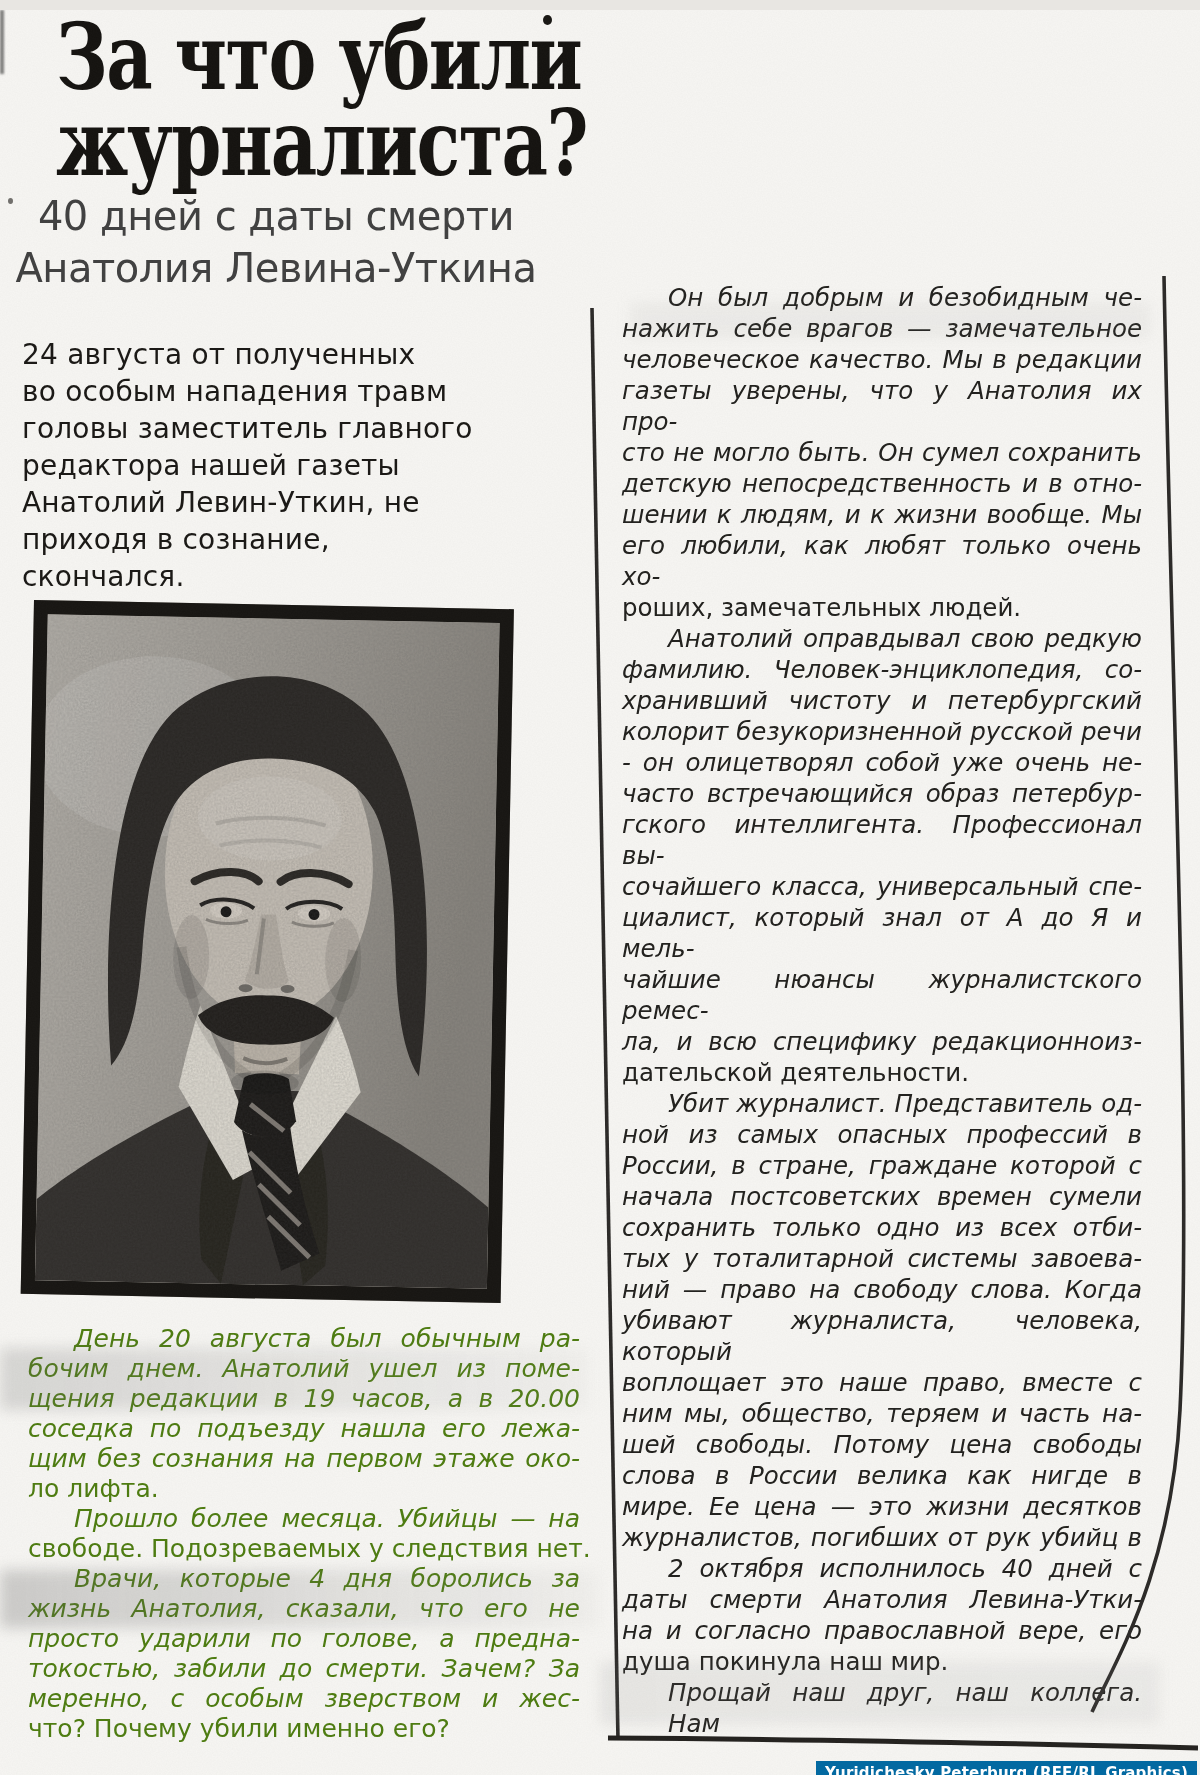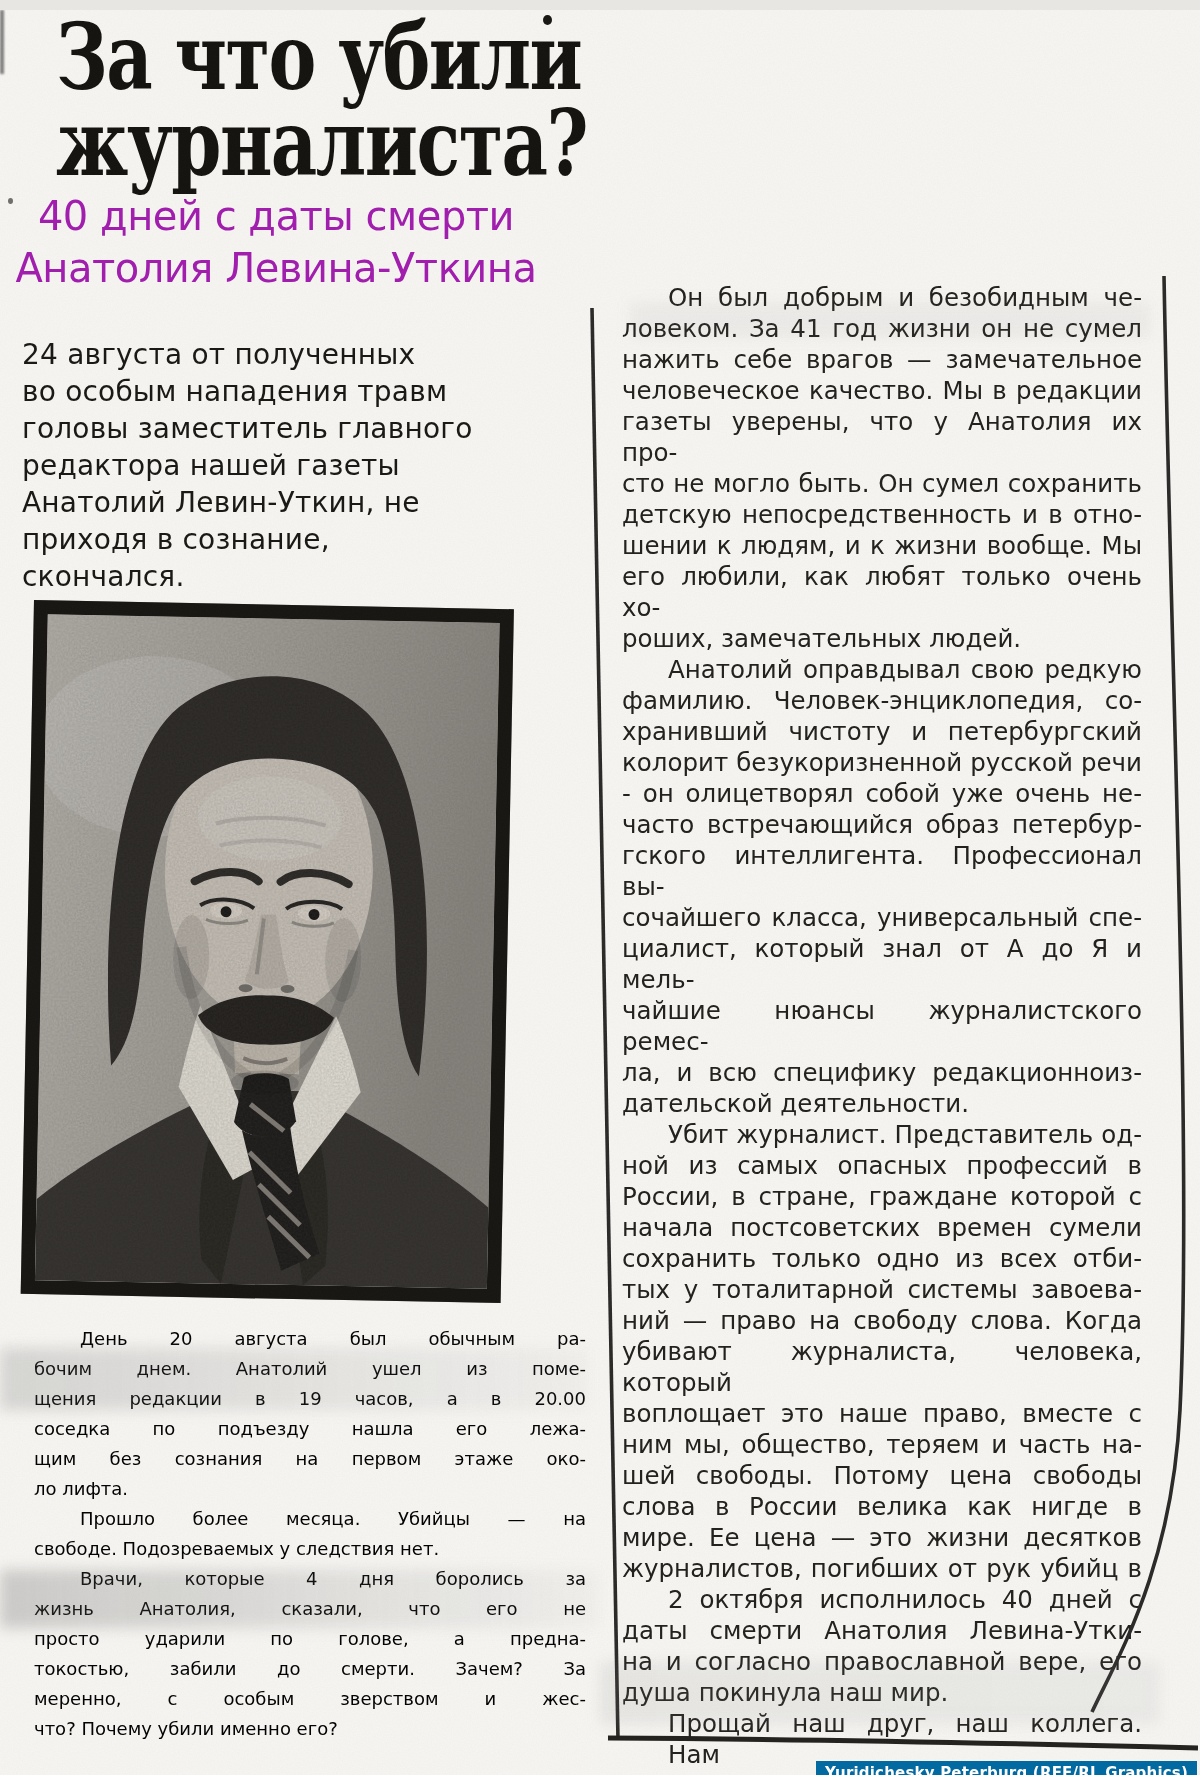--- a/index.html
+++ b/index.html
@@ -10,38 +10,38 @@
   }
   
   .headline{
     position:absolute;left:56px;top:4px;
     font-family:"DejaVu Serif","Liberation Serif",serif;
     font-weight:bold;font-size:92px;line-height:86px;letter-spacing:-2px;
     color:#14120f;transform:scaleX(.78);transform-origin:left top;white-space:nowrap;
   }
   .subtitle{
     position:absolute;left:0;top:180px;width:552px;text-align:center;
-    font-size:40px;line-height:52px;color:#a21caf;letter-spacing:-0.5px;
+    font-size:40px;line-height:52px;color:#404040;letter-spacing:-0.5px;
   }
   
   .lede{
     position:absolute;left:22px;top:326px;width:492px;
     font-weight:normal;font-size:28px;line-height:37px;letter-spacing:.2px;color:#191714;
   }
   
   .leftbody{
-    position:absolute;left:34px;top:1314px;width:552px;
-    font-size:18px;line-height:30px;color:#000000;
+    position:absolute;left:28px;top:1314px;width:552px;
+    font-size:25px;line-height:30px;color:#4d7c0f;
   }
   .rightbody{
     position:absolute;left:622px;top:272px;width:520px;
     font-size:24.5px;line-height:31px;color:#21201d;
   }
   .tline{white-space:nowrap;}
-  .just{white-space:normal;text-align:justify;text-align-last:justify;}
+  .just{white-space:normal;text-align:justify;text-align-last:justify;font-style:italic;}
   .ind{padding-left:46px;}
   
   .photo{
     position:absolute;left:34px;top:590px;width:480px;height:694px;
     box-sizing:border-box;border:14px solid #171512;background:#a6a29b;
     transform:rotate(1.1deg);transform-origin:left top;
   }
   .photo svg{display:block;width:100%;height:100%;}
   
   .rules{position:absolute;left:0;top:0;pointer-events:none;}
@@ -187,21 +187,20 @@
         <div class="tline just">токостью, забили до смерти. Зачем? За</div>
         <div class="tline just">меренно, с особым зверством и жес-</div>
         <div class="tline">что? Почему убили именно его?</div>
       </div>
     </div>
 
   <div class="rightbody">
     <div id="right-body">
         <div>
           <div class="tline just ind">Он был добрым и безобидным че-</div>
-          <div class="tline just">ловеком. За 41 год жизни он не сумел</div>
           <div class="tline just">нажить себе врагов — замечательное</div>
           <div class="tline just">человеческое качество. Мы в редакции</div>
           <div class="tline just">газеты уверены, что у Анатолия их про-</div>
           <div class="tline just">сто не могло быть. Он сумел сохранить</div>
           <div class="tline just">детскую непосредственность и в отно-</div>
           <div class="tline just">шении к людям, и к жизни вообще. Мы</div>
           <div class="tline just">его любили, как любят только очень хо-</div>
           <div class="tline">роших, замечательных людей.</div>
         </div>
         <div>

